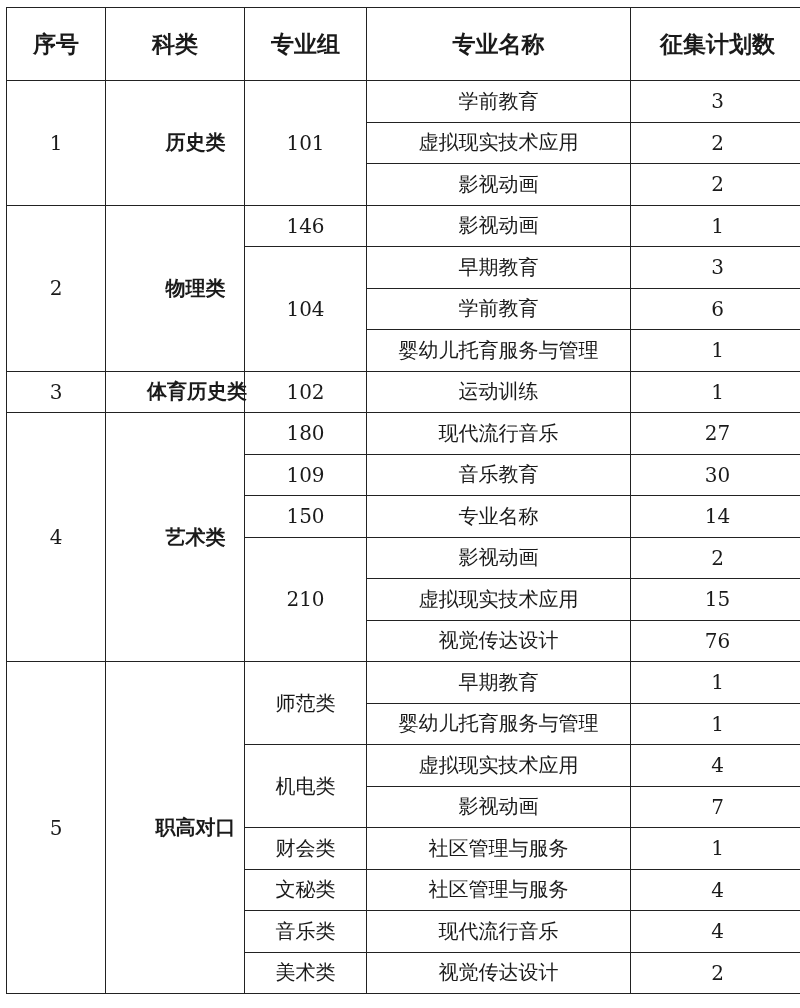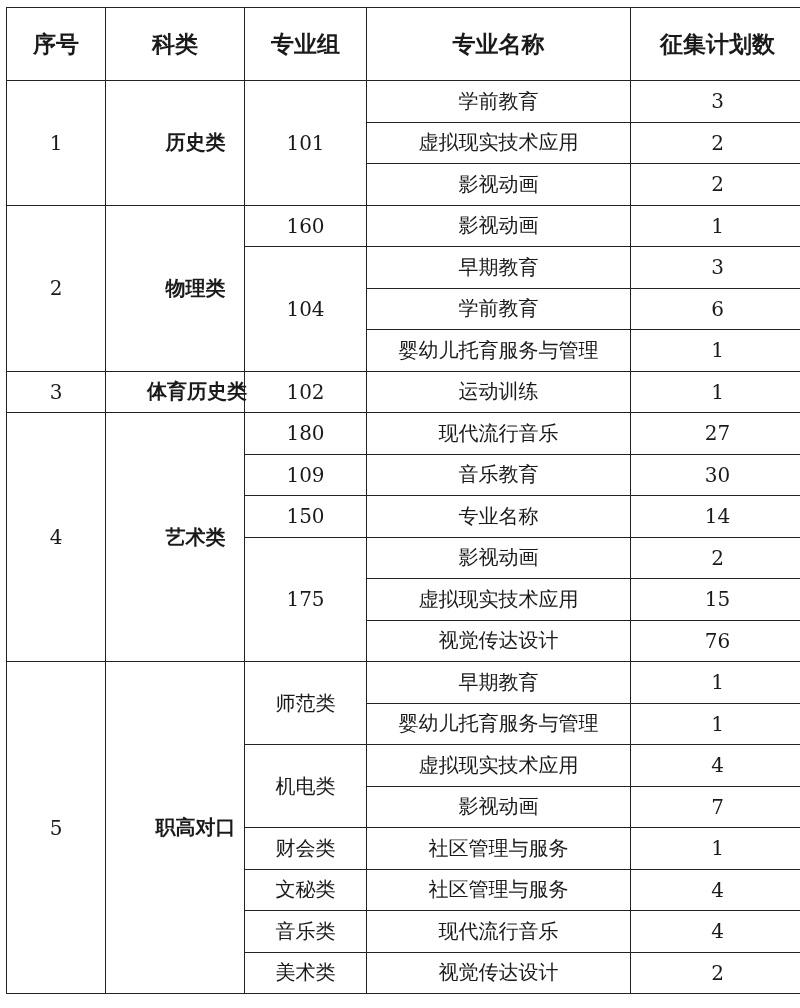--- a/index.html
+++ b/index.html
@@ -65,21 +65,21 @@
         <td>2</td>
       </tr>
       <tr>
         <td>影视动画</td>
         <td>2</td>
       </tr>
 
       <tr>
         <td rowspan="4">2</td>
         <td rowspan="4" class="cat">物理类</td>
-        <td>160</td>
+        <td>146</td>
         <td>影视动画</td>
         <td>1</td>
       </tr>
       <tr>
         <td rowspan="3">104</td>
         <td>早期教育</td>
         <td>3</td>
       </tr>
       <tr>
         <td>学前教育</td>
@@ -109,21 +109,21 @@
         <td>109</td>
         <td>音乐教育</td>
         <td>30</td>
       </tr>
       <tr>
         <td>150</td>
         <td>专业名称</td>
         <td>14</td>
       </tr>
       <tr>
-        <td rowspan="3">175</td>
+        <td rowspan="3">210</td>
         <td>影视动画</td>
         <td>2</td>
       </tr>
       <tr>
         <td>虚拟现实技术应用</td>
         <td>15</td>
       </tr>
       <tr>
         <td>视觉传达设计</td>
         <td>76</td>

